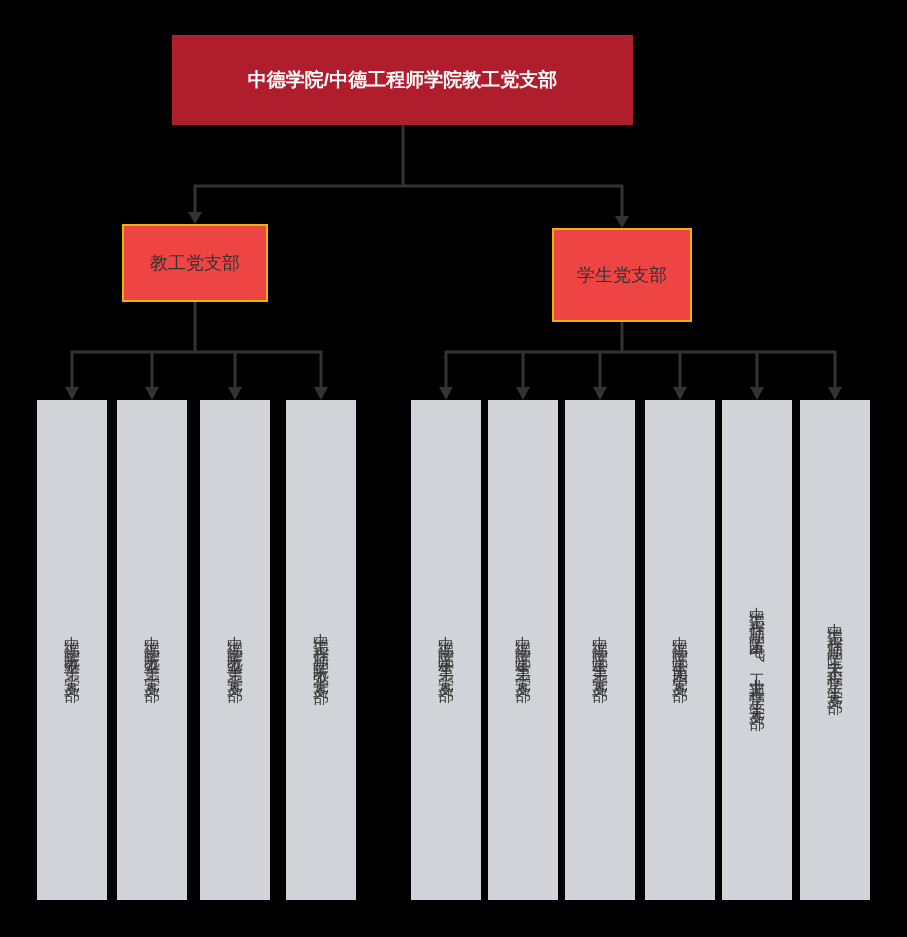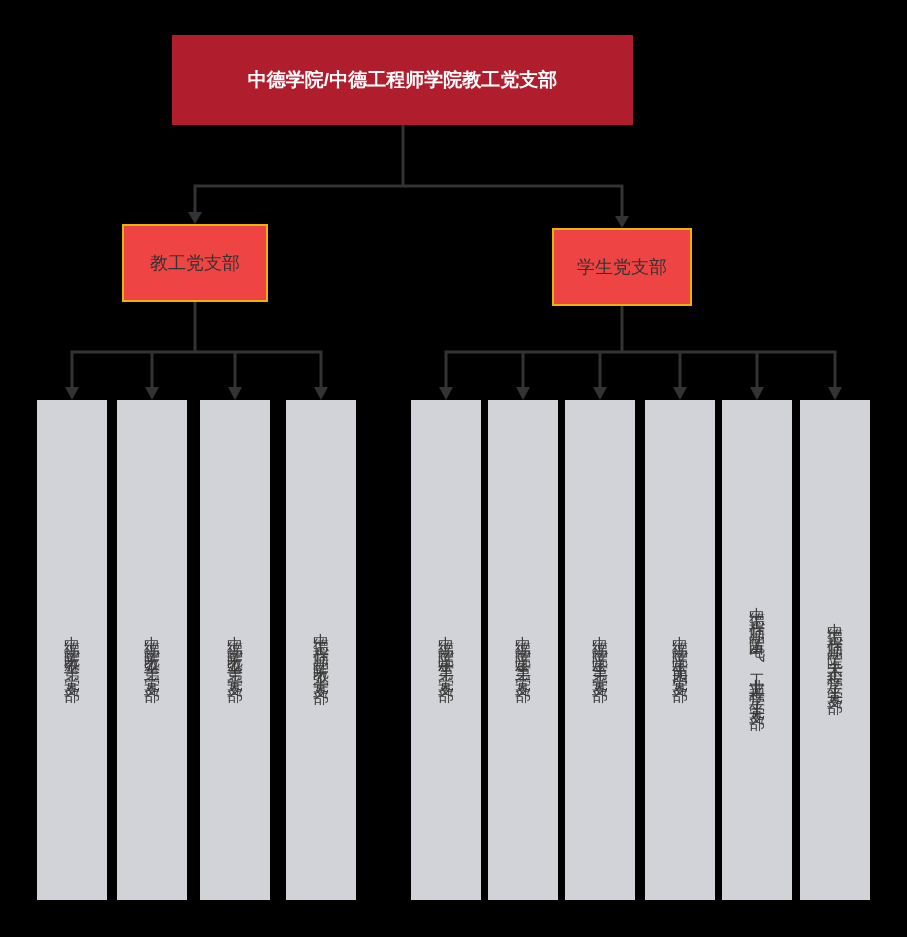--- a/index.html
+++ b/index.html
@@ -42,21 +42,21 @@
     background: #ef4444;
     border: 2px solid #eab308;
     color: #333333;
     display: flex;
     align-items: center;
     justify-content: center;
     font-size: 18px;
     box-sizing: border-box;
   }
   .branch-box.faculty { left: 122px; top: 224px; width: 146px; height: 78px; }
-  .branch-box.student { left: 552px; top: 228px; width: 140px; height: 78px; }
+  .branch-box.student { left: 552px; top: 228px; width: 140px; height: 94px; }
   .leaf {
     position: absolute;
     top: 400px;
     width: 70px;
     height: 500px;
     background: #d2d3d8;
     display: flex;
     align-items: center;
     justify-content: center;
   }

